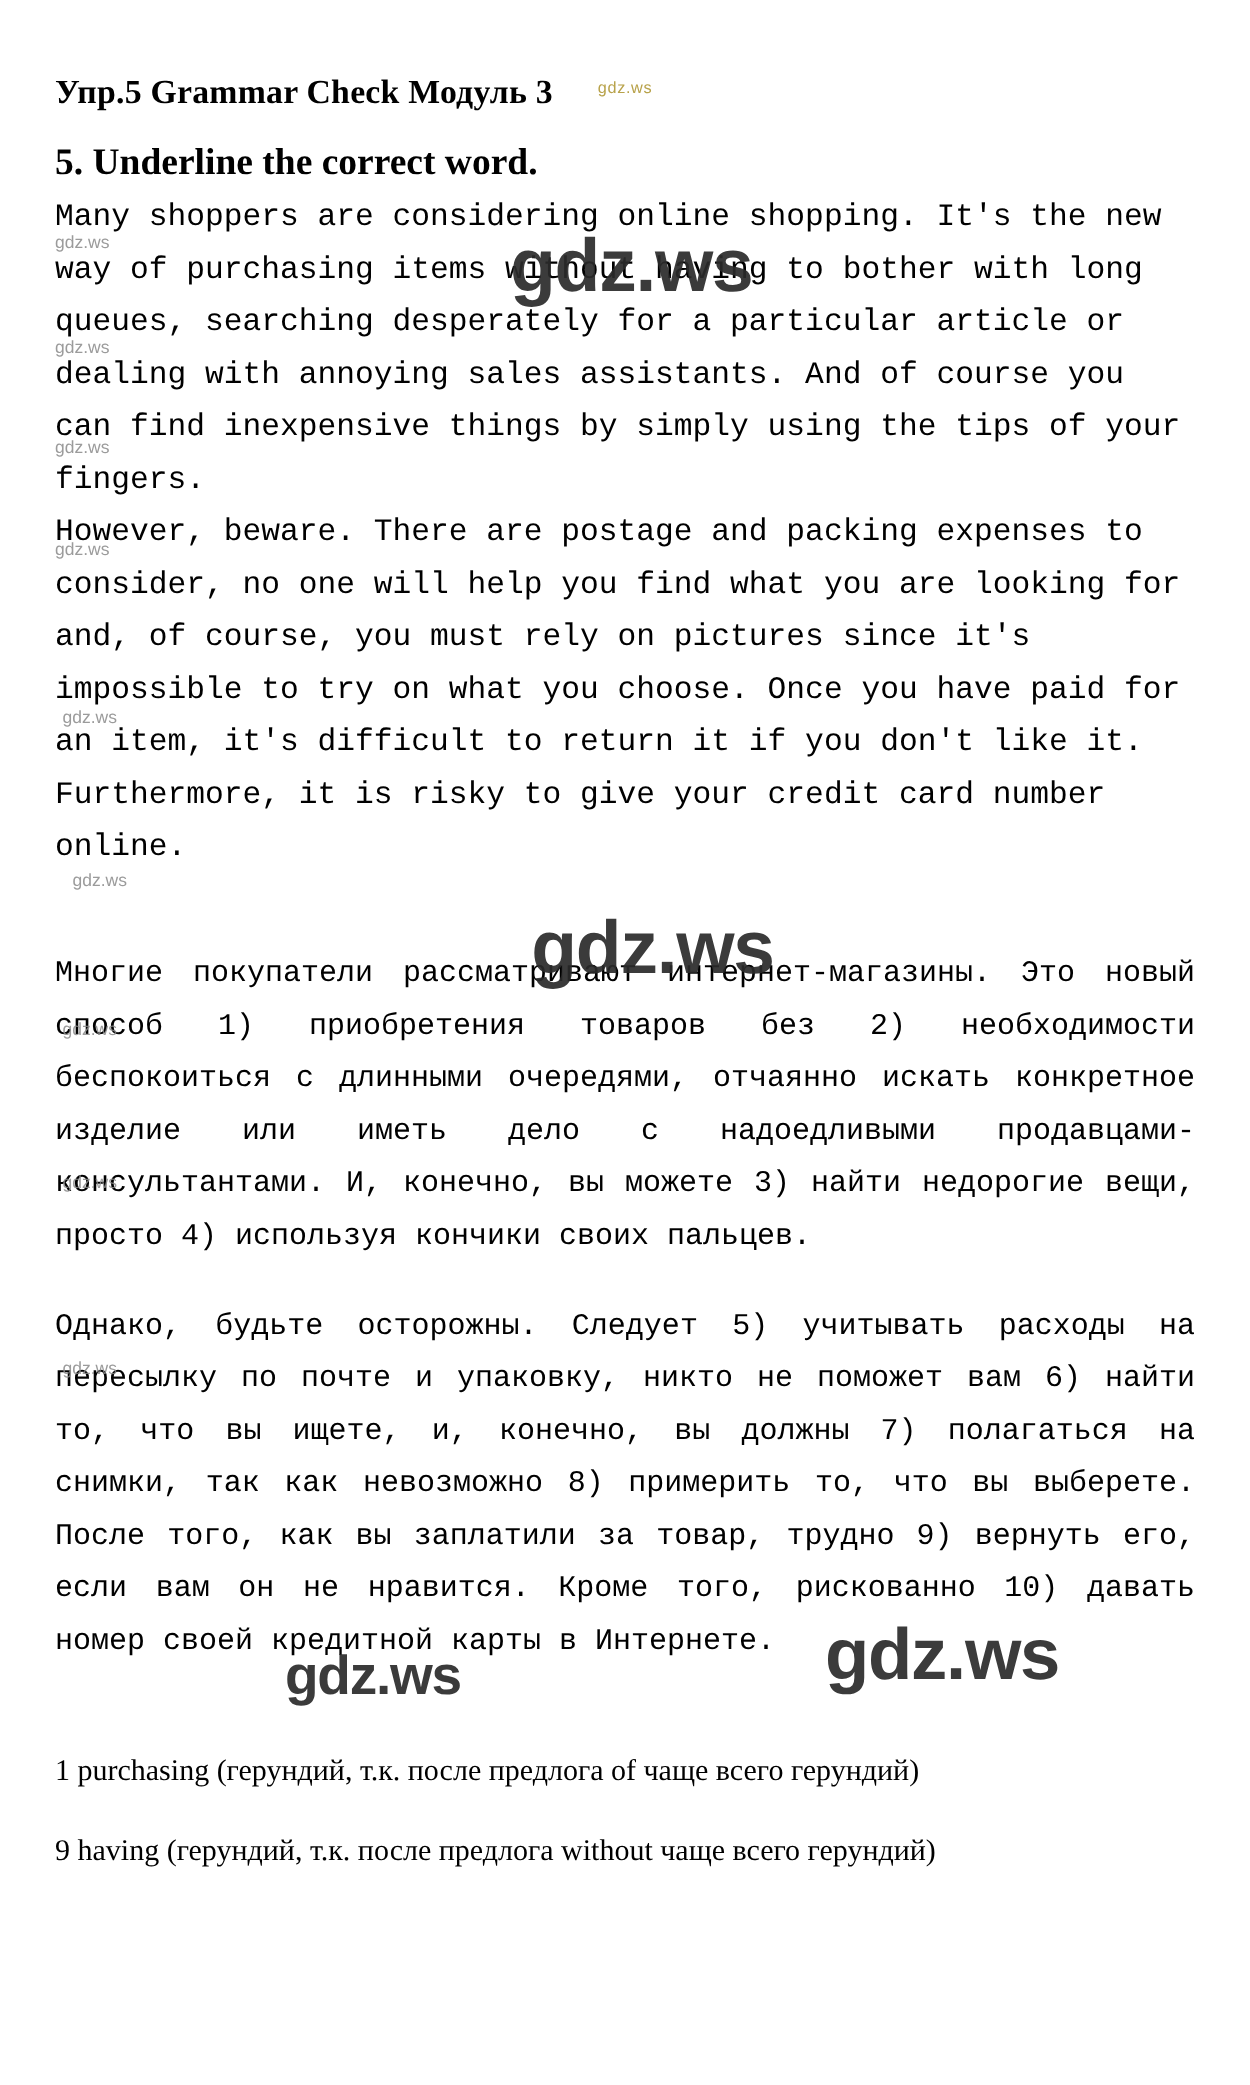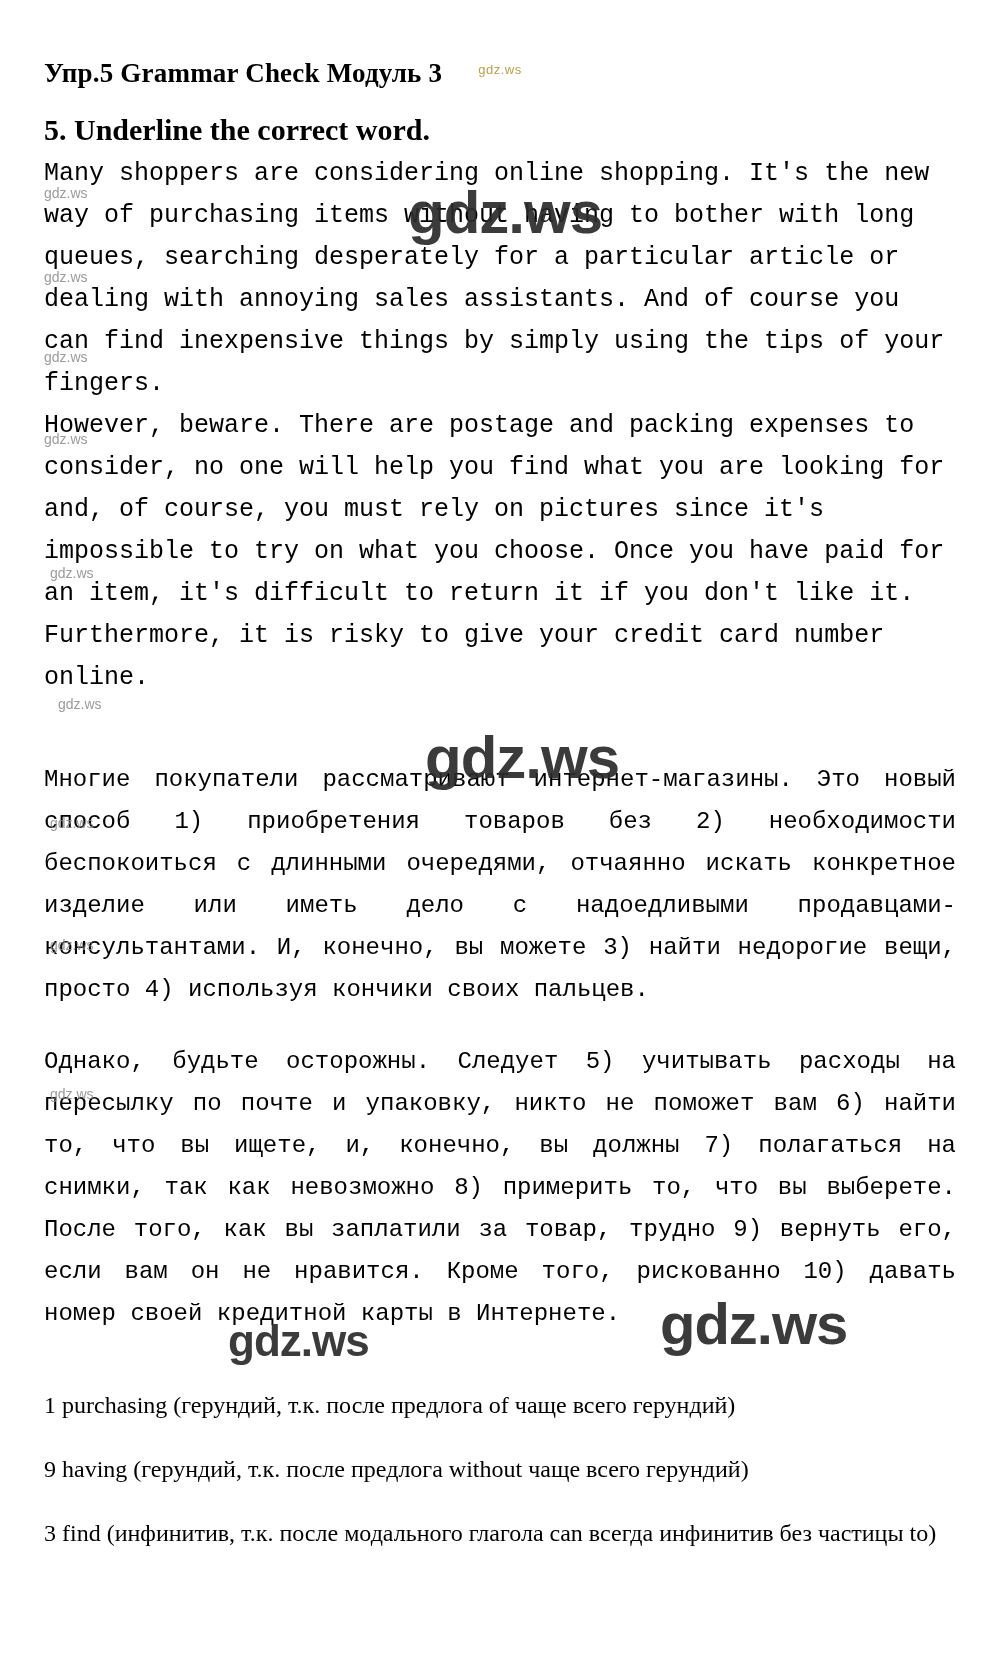--- a/index.html
+++ b/index.html
@@ -59,21 +59,21 @@
     text-align: justify;
     text-justify: inter-word;
     font-family: Liberation Mono, monospace;
   }
   .gap-sm { height: 14px; }
   .gap-md { height: 30px; }
   .gap-lg { height: 46px; }
   .answers p {
     font-size: 24px;
     line-height: 40px;
-    margin: 4px 0 24px 0;
+    margin: 16px 0 24px 0;
     text-align: justify;
   }
   
   .wm-small {
     position: absolute;
     font-family: "Liberation Sans", sans-serif;
     font-size: 14px;
     color: #8a8a8a;
     opacity: 0.85;
     pointer-events: none;
@@ -110,21 +110,20 @@
     <p class="body-ru">Многие покупатели рассматривают интернет-магазины. Это новый способ 1) приобретения товаров без 2) необходимости беспокоиться с длинными очередями, отчаянно искать конкретное изделие или иметь дело с надоедливыми продавцами-консультантами. И, конечно, вы можете 3) найти недорогие вещи, просто 4) используя кончики своих пальцев.</p>
     <div class="gap-md"></div>
     <p class="body-ru">Однако, будьте осторожны. Следует 5) учитывать расходы на пересылку по почте и упаковку, никто не поможет вам 6) найти то, что вы ищете, и, конечно, вы должны 7) полагаться на снимки, так как невозможно 8) примерить то, что вы выберете. После того, как вы заплатили за товар, трудно 9) вернуть его, если вам он не нравится. Кроме того, рискованно 10) давать номер своей кредитной карты в Интернете.</p>
   </div>
 
   <div class="gap-lg"></div>
 
   <div class="answers">
     <p>1 purchasing (герундий, т.к. после предлога of чаще всего герундий)</p>
     <p>9 having (герундий, т.к. после предлога without чаще всего герундий)</p>
-    <p>3 find (инфинитив, т.к. после модального глагола can всегда инфинитив без частицы to)</p>
   </div>
 
   <div id="wm-layer">
       <div class="wm-small" style="left: 44px; top: 127px;">gdz.ws</div>
       <div class="wm-small" style="left: 44px; top: 211px;">gdz.ws</div>
       <div class="wm-small" style="left: 44px; top: 291px;">gdz.ws</div>
       <div class="wm-small" style="left: 44px; top: 373px;">gdz.ws</div>
       <div class="wm-small" style="left: 50px; top: 507px;">gdz.ws</div>
       <div class="wm-small" style="left: 58px; top: 638px;">gdz.ws</div>
       <div class="wm-small" style="left: 50px; top: 757px;">gdz.ws</div>

